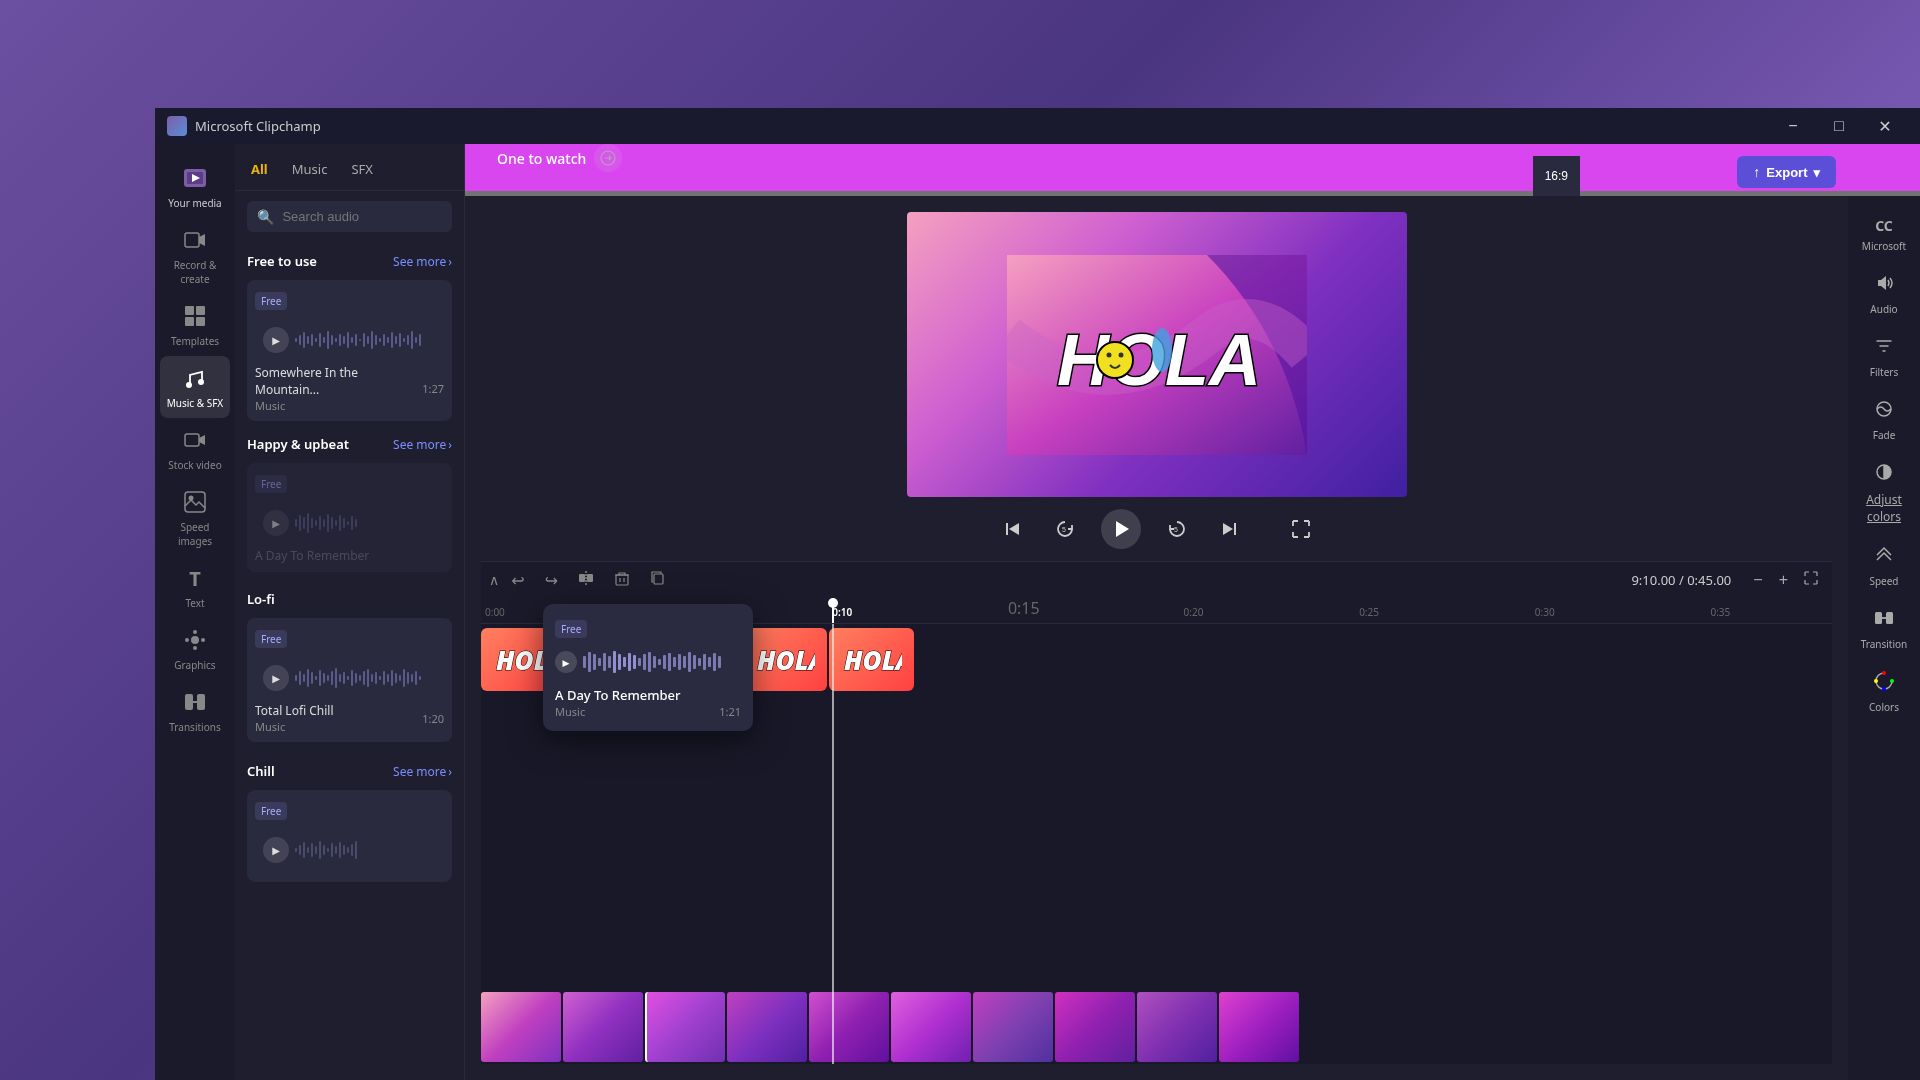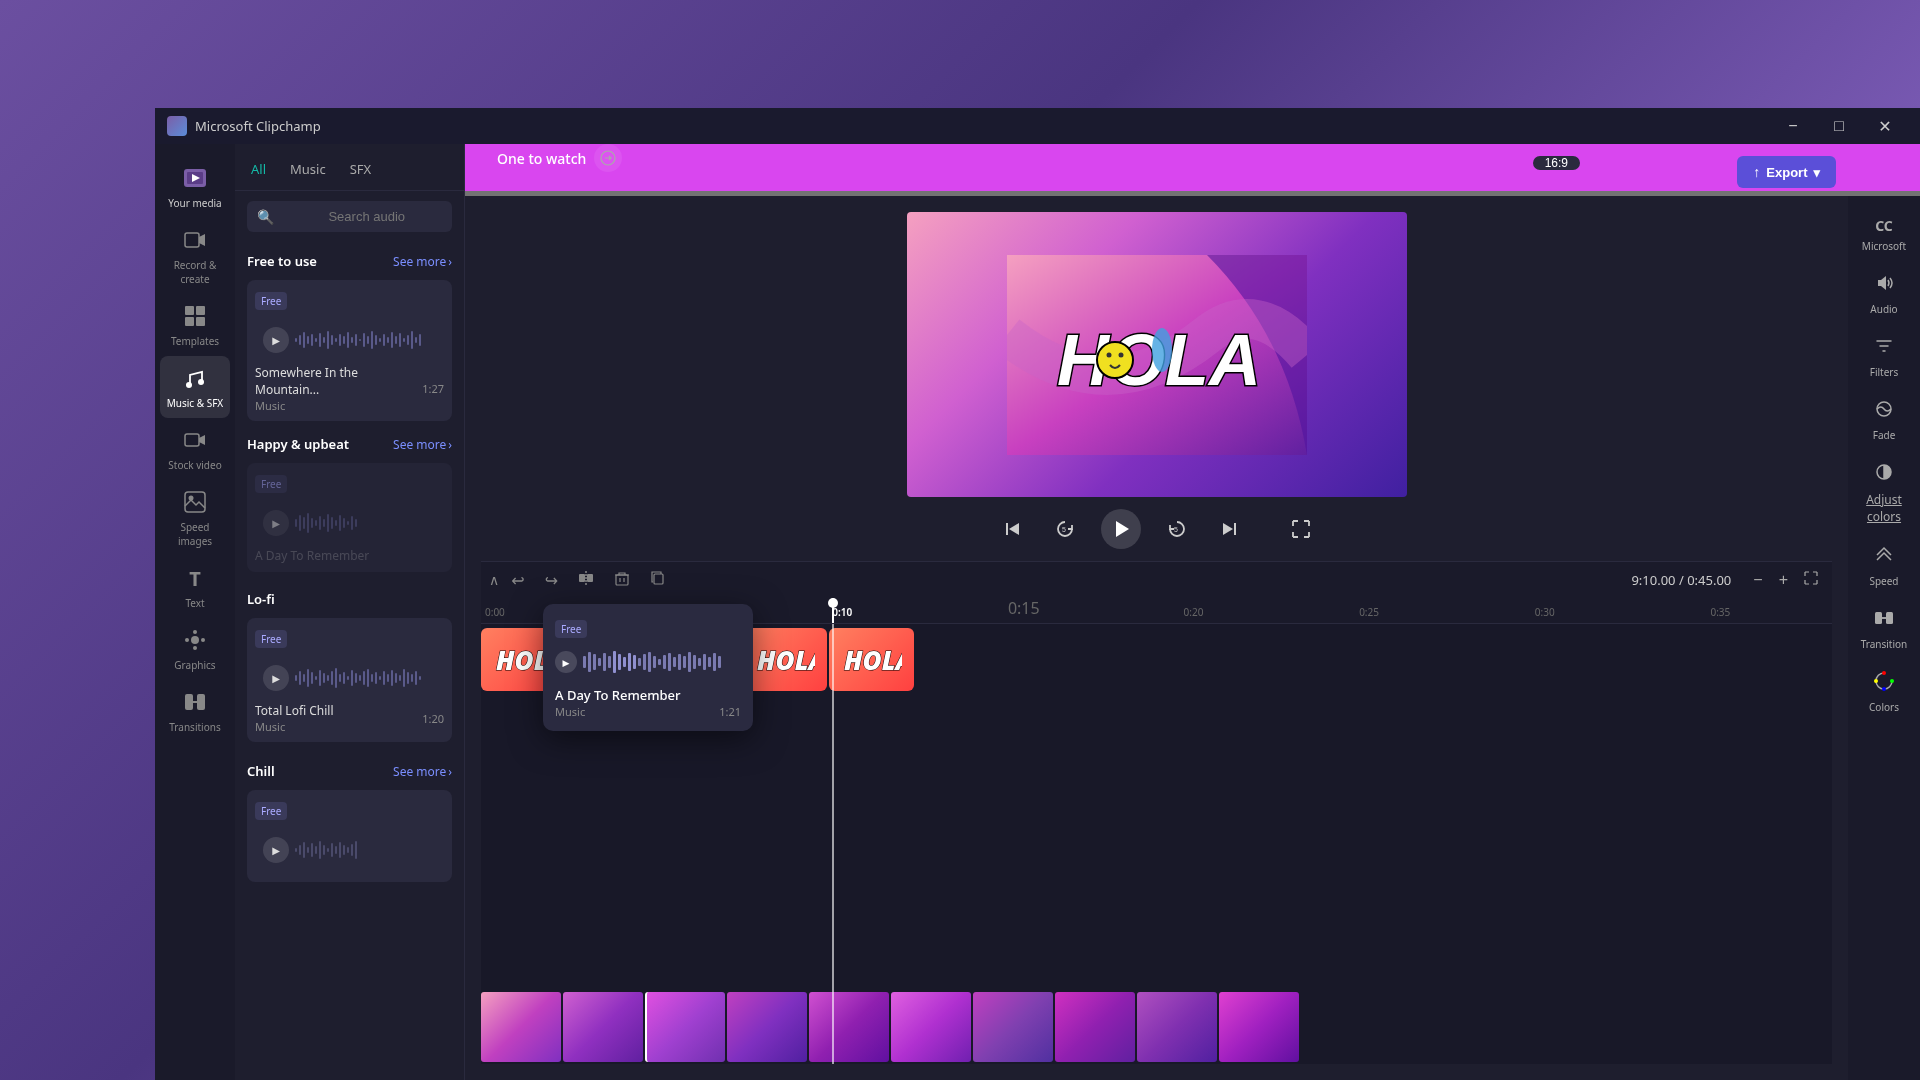--- a/index.html
+++ b/index.html
@@ -108,42 +108,41 @@
       border-bottom: 1px solid #2a2a3e;
     }
     .panel-tab {
       padding: 4px 12px;
       font-size: 13px;
       color: #aaa;
       cursor: pointer;
       border-radius: 4px;
     }
     .panel-tab.active {
-      color: #14b8a6;
-      font-weight: 400;
+      color: #eab308;
+      font-weight: 700;
     }
     .panel-tab:first-child { padding-left: 0; }
 
     .search-box {
       margin: 10px 12px;
       background: #2a2a3e;
       border-radius: 6px;
       display: flex;
       align-items: center;
       padding: 6px 10px;
       gap: 8px;
     }
     .search-box input {
       background: transparent;
       border: none;
       outline: none;
       color: #ccc;
       font-size: 13px;
       width: 100%;
-      margin-left: 46px;
     }
     .search-icon { color: #888; font-size: 14px; }
 
     .section-header {
       display: flex;
       justify-content: space-between;
       align-items: center;
       padding: 10px 12px 6px;
     }
     .section-title { color: #fff; font-size: 13px; font-weight: 600; }
@@ -712,21 +711,21 @@
           <span style="color:#fff;font-size:14px;font-weight:500;">One to watch</span>
           <div class="preview-share-btn">
             <svg width="16" height="16" viewBox="0 0 16 16" fill="none">
               <circle cx="8" cy="8" r="7" stroke="#aaa" stroke-width="1.2"></circle>
               <path d="M5 8 L11 8 M9 6 L11 8 L9 10" stroke="#aaa" stroke-width="1.2"></path>
             </svg>
           </div>
         </div>
       </div>
       <div style="display:flex;align-items:center;gap:8px;">
-        <button class="aspect-ratio-btn" style="background:#2a2a3e;color:#fff;border:none;border-radius:12px;padding:0 12px;font-size:12px;cursor:pointer;">16:9</button>
+        <button class="aspect-ratio-btn" style="background:#2a2a3e;color:#fff;border:none;border-radius:0;padding:13px 12px;font-size:12px;cursor:pointer;">16:9</button>
         <button class="export-btn">
           <span style="font-size:14px;">↑</span>
           <span>Export</span>
           <span>▾</span>
         </button>
       </div>
     </div>
 
     <div style="display:flex;flex:1;min-height:0;">
 

